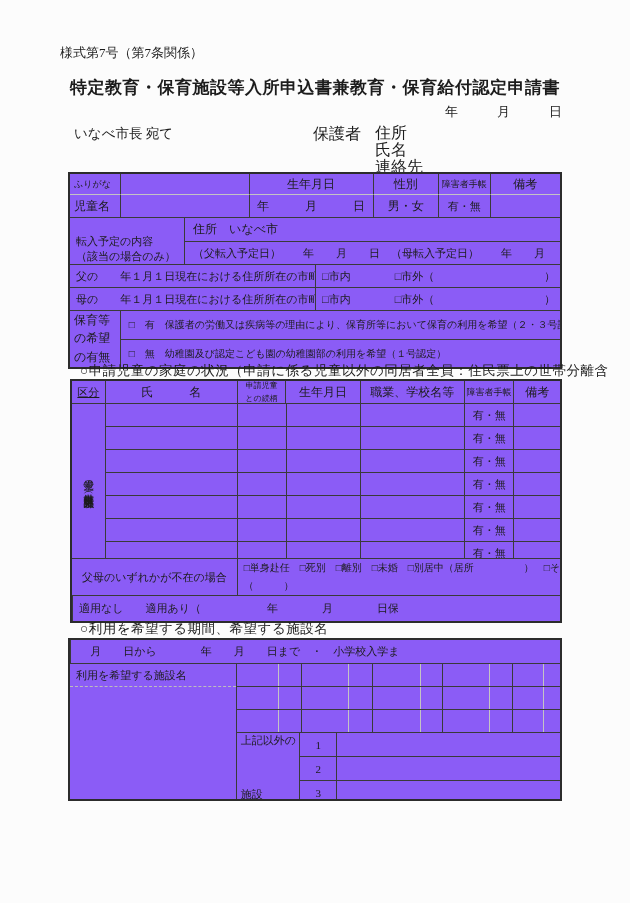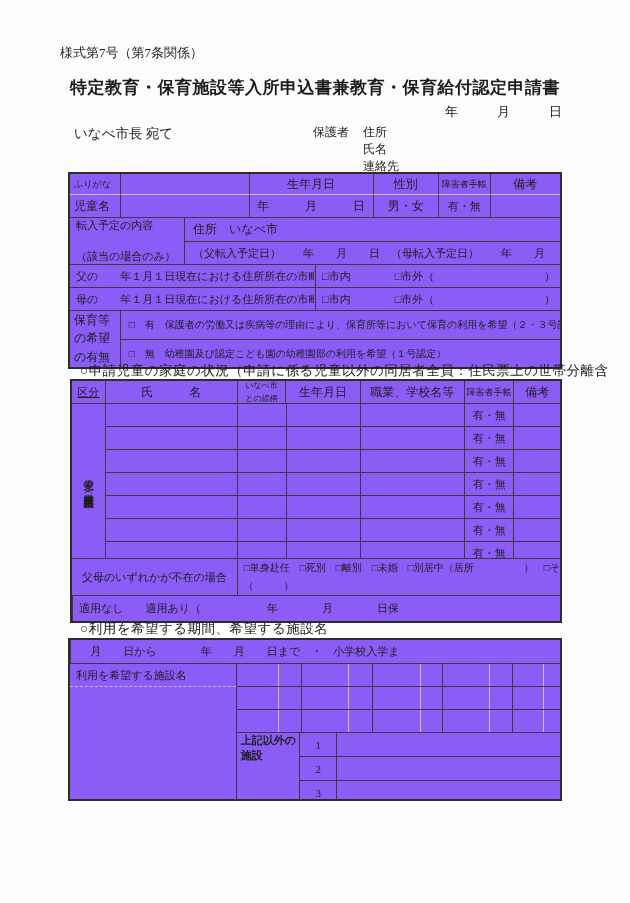--- a/index.html
+++ b/index.html
@@ -18,21 +18,21 @@
   .btg { border-top:1px solid var(--lt); }
   .ctr { display:flex; align-items:center; justify-content:center; text-align:center; }
   .vctr { display:flex; align-items:center; }
   .fs9 { font-size:9px; } .fs10 { font-size:10px; } .fs11 { font-size:11px; }
   .fs12 { font-size:12px; }
   .pl4 { padding-left:4px; } .pl6 { padding-left:6px; } .pl8 { padding-left:8px; }
   .form-number { left:60px; top:44px; font-size:13px; }
   .title { left:0; top:76px; width:100%; text-align:center; font-size:17px; font-weight:bold; letter-spacing:0.5px; }
   .date-line { top:103px; right:68px; font-size:13px; }
   .addressee { left:74px; top:125px; font-size:13.5px; }
-  .guardian { left:313px; top:124px; font-size:12px; display:flex; gap:14px; }
+  .guardian { left:313px; top:124px; font-size:16px; display:flex; gap:14px; }
   .guardian .lines { display:flex; flex-direction:column; line-height:17px; }
   .vert { writing-mode:vertical-rl; text-orientation:mixed; font-size:10.5px; line-height:1.1;
           letter-spacing:0.5px; margin:2px auto; }
   .heading { font-size:13.5px; letter-spacing:0.5px; }
   .dotted-under { border-bottom:1px dashed #bdbdbd; }
   .two-line { white-space:normal; line-height:13px; }
 </style>
 </head>
 <body>
 
@@ -62,21 +62,21 @@
     </div>
     <div class="r" style="height:23px;">
       <div class="c btg vctr pl4 fs12" style="width:50px;">児童名</div>
       <div class="c bl btg" style="width:130px;"></div>
       <div class="c bl btg ctr fs12" style="width:125px;">年　　　月　　　日</div>
       <div class="c bl btg ctr fs12" style="width:66px;">男・女</div>
       <div class="c bl btg ctr fs11" style="width:52px;">有・無</div>
       <div class="c bl btg" style="width:71px;"></div>
     </div>
     <div class="r bt" style="height:46px;">
-      <div class="c pl6" style="width:115px; display:flex; flex-direction:column; justify-content:space-between;">
+      <div class="c pl6" style="width:115px; display:flex; flex-direction:column; justify-content:flex-end;">
         <span class="fs11">転入予定の内容</span>
         <span class="fs11">（該当の場合のみ）</span>
       </div>
       <div class="c bl" style="width:379px; display:flex; flex-direction:column;">
         <div class="c vctr pl8 fs12" style="height:23px;">住所　いなべ市</div>
         <div class="c bt vctr pl8 fs11" style="height:23px;">（父転入予定日）　　年　　月　　日　（母転入予定日）　　年　　月　　日</div>
       </div>
     </div>
     <div class="r bt" style="height:22px;">
       <div class="c vctr pl6 fs11" style="width:247px;">父の　　年１月１日現在における住所所在の市町村</div>
@@ -99,21 +99,21 @@
     </div>
   </div>
 
   <div class="abs heading" style="left:80px; top:362px;">○申請児童の家庭の状況（申請に係る児童以外の同居者全員：住民票上の世帯分離含む。）</div>
 
   <div class="tbl" style="left:70px; top:379px; width:492px;">
     <div class="r" style="height:22px;">
       <div class="c ctr fs11" style="width:33px;text-decoration:underline;">区分</div>
       <div class="c bl ctr fs12" style="width:133px;">氏　　　名</div>
       <div class="c bl ctr two-line" style="width:49px; font-size:8px; flex-direction:column;">
-        <span>いなべ市</span>
+        <span>申請児童</span>
         <span>との続柄</span>
       </div>
       <div class="c bl ctr fs12" style="width:75px;">生年月日</div>
       <div class="c bl ctr fs12" style="width:105px;">職業、学校名等</div>
       <div class="c bl ctr fs9" style="width:50px;">障害者手帳</div>
       <div class="c bl ctr fs12" style="width:47px;">備考</div>
     </div>
     <div class="r bt" style="height:154px;">
       <div class="c ctr" style="width:33px;">
         <span class="vert">児童の世帯員（申請児童以外）</span>
@@ -230,21 +230,21 @@
           <div class="c bl" style="width:48px;"></div>
           <div class="c blg" style="width:24px;"></div>
           <div class="c bl" style="width:48px;"></div>
           <div class="c blg" style="width:23px;"></div>
           <div class="c bl" style="width:47px;"></div>
           <div class="c blg" style="width:23px;"></div>
           <div class="c bl" style="width:32px;"></div>
           <div class="c blg" style="width:17px;"></div>
         </div>
         <div class="r bt" style="height:69px;">
-          <div class="c pl4" style="width:63px; display:flex; flex-direction:column; justify-content:flex-start;font-weight:bold;">
+          <div class="c pl4" style="width:63px; display:flex; flex-direction:column; justify-content:space-between;">
             <span class="fs11">上記以外の</span>
             <span class="fs11">施設</span>
           </div>
           <div class="c bl" style="width:264px; display:flex; flex-direction:column;">
             <div class="r" style="height:23px;">
               <div class="c ctr fs11" style="width:37px;">1</div>
               <div class="c bl" style="width:227px;"></div>
             </div>
             <div class="r bt" style="height:23px;">
               <div class="c ctr fs11" style="width:37px;">2</div>

